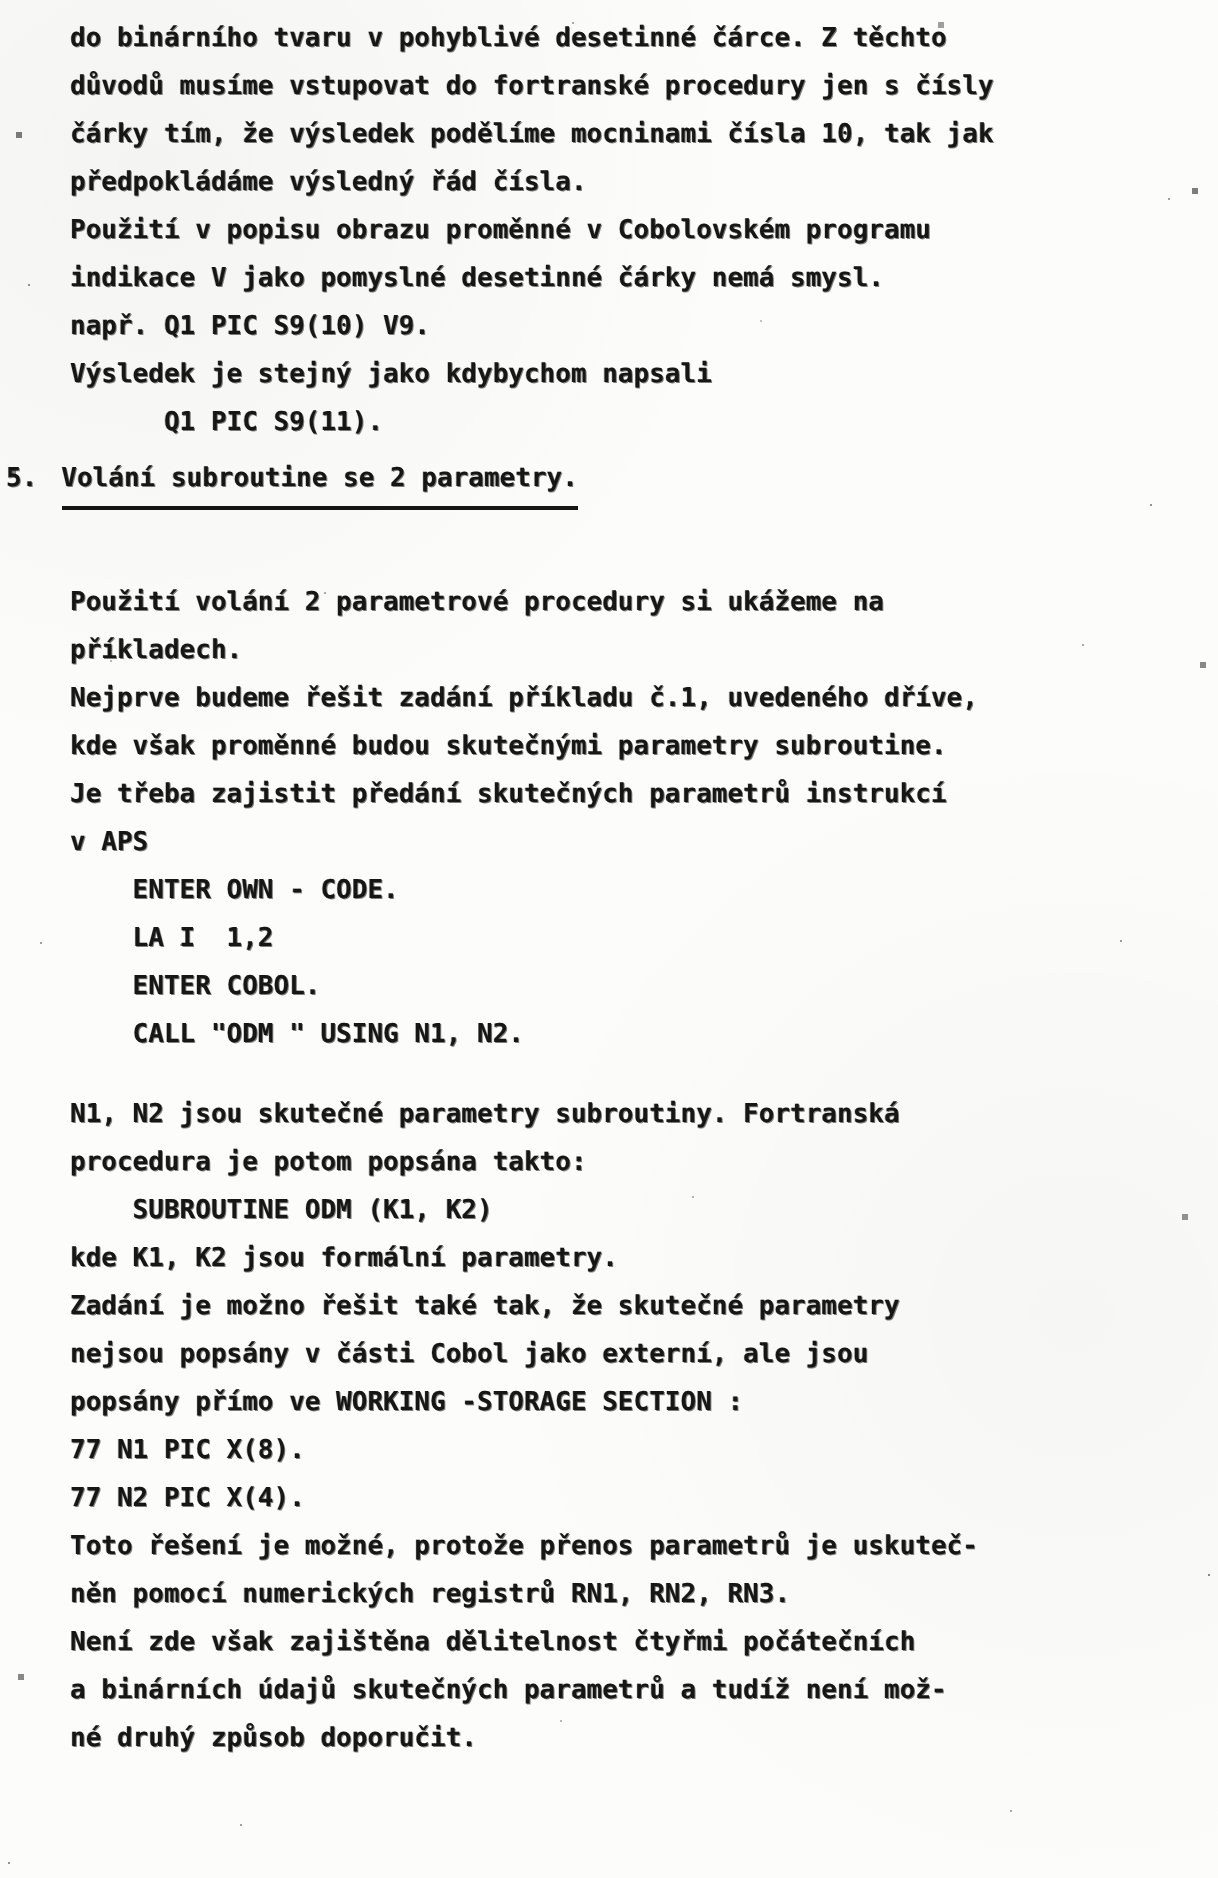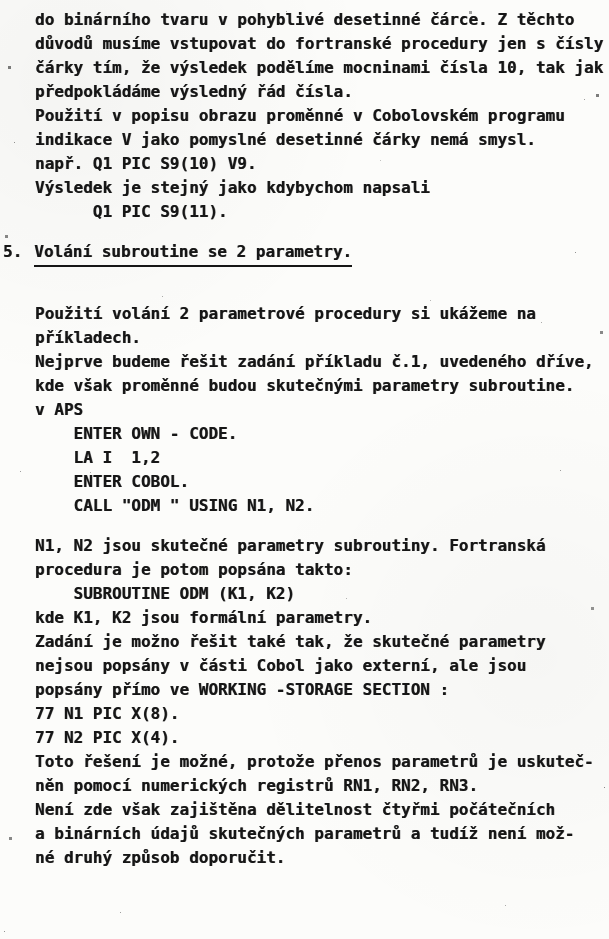--- a/index.html
+++ b/index.html
@@ -53,31 +53,31 @@
       120px 912px 0 0 rgba(20,20,20,.4),
       280px 860px 0 0 rgba(20,20,20,.3),
       505px 905px 0 0 rgba(20,20,20,.35),
       380px 160px 0 0 rgba(20,20,20,.25),
       55px 330px 0 0 rgba(20,20,20,.3);
   }
   .content {
     position: relative;
     padding: 8px 0 2px 35px;
     color: #161616;
-    font-size: 16px;
+    font-size: 13px;
     font-weight: bold;
     line-height: 24px;
     text-shadow: 0.5px 0.3px 0 rgba(22,22,22,0.55), -0.3px 0 0 rgba(22,22,22,0.25);
   }
   .line {
     white-space: pre;
     height: 24px;
   }
   .block-1 { }
-  .block-2 { margin-top: 16px; margin-left: -32px; height: 24px; }
+  .block-2 { margin-top: 4px; margin-left: -32px; height: 24px; }
   .block-3 { margin-top: 38px; }
   .block-4 { margin-top: 16px; }
   .heading-number {
     display: inline-block;
     margin-right: 12px;
   }
   .heading-title {
     display: inline-block;
     border-bottom: 2.5px solid #161616;
     padding-bottom: 1px;
@@ -101,20 +101,21 @@
         <div class="line">např. Q1 PIC S9(10) V9.</div>
         <div class="line">Výsledek je stejný jako kdybychom napsali</div>
         <div class="line">      Q1 PIC S9(11).</div>
       </div>
       <div class="block block-2"><span class="heading-number">5.</span><span class="heading-title">Volání subroutine se 2 parametry.</span></div>
       <div class="block block-3">
         <div class="line">Použití volání 2 parametrové procedury si ukážeme na</div>
         <div class="line">příkladech.</div>
         <div class="line">Nejprve budeme řešit zadání příkladu č.1, uvedeného dříve,</div>
         <div class="line">kde však proměnné budou skutečnými parametry subroutine.</div>
+        <div class="line">Je třeba zajistit předání skutečných parametrů instrukcí</div>
         <div class="line">v APS</div>
         <div class="line">    ENTER OWN - CODE.</div>
         <div class="line">    LA I  1,2</div>
         <div class="line">    ENTER COBOL.</div>
         <div class="line">    CALL "ODM " USING N1, N2.</div>
       </div>
       <div class="block block-4">
         <div class="line">N1, N2 jsou skutečné parametry subroutiny. Fortranská</div>
         <div class="line">procedura je potom popsána takto:</div>
         <div class="line">    SUBROUTINE ODM (K1, K2)</div>

